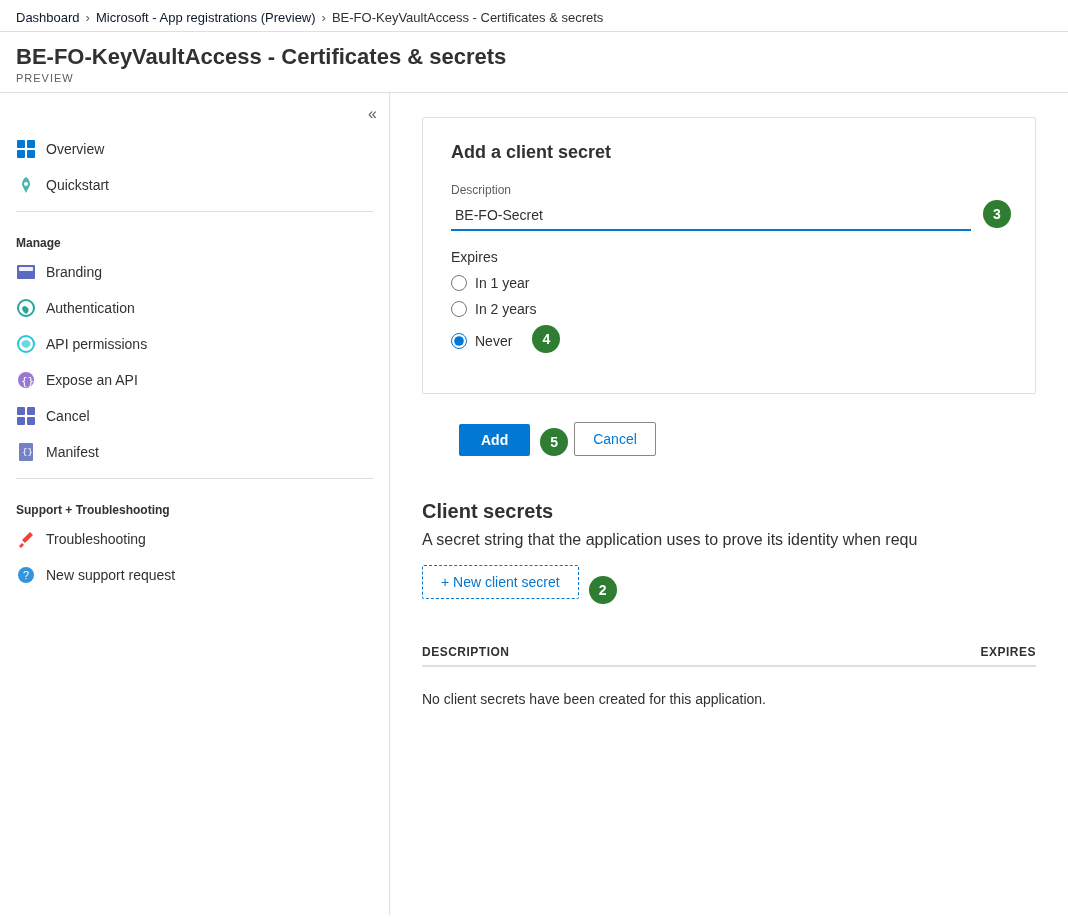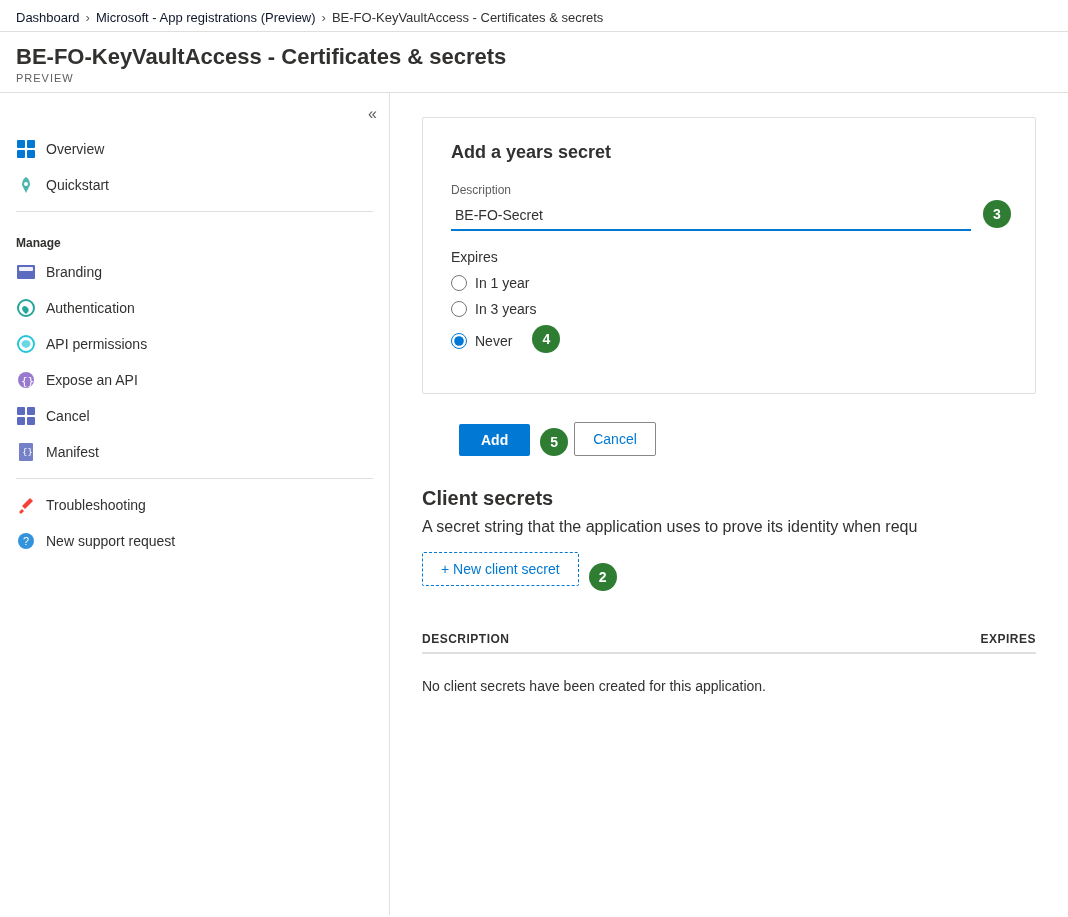--- a/index.html
+++ b/index.html
@@ -232,20 +232,21 @@
       <span class="sidebar-icon">
         <svg width="20" height="20" viewBox="0 0 20 20">
           <rect x="3" y="1" width="14" height="18" rx="1" fill="#5c6bc0" opacity="0.85"></rect>
           <text x="6" y="13" font-size="9" fill="white" font-family="monospace">{}</text>
         </svg>
       </span>
       <span>Manifest</span>
     </div>
 
     <hr class="sidebar-divider">
+    <div class="sidebar-section-label">Support + Troubleshooting</div>
 
     <div class="sidebar-item">
       <span class="sidebar-icon">
         <svg width="20" height="20" viewBox="0 0 20 20">
           <path d="M14 3 L17 6 L9 14 L6 11 Z" fill="#f44336"></path>
           <path d="M3 17 L6 14 L8 16 L5 19 Z" fill="#f44336"></path>
         </svg>
       </span>
       <span>Troubleshooting</span>
     </div>
@@ -257,53 +258,53 @@
           <text x="7" y="14" font-size="11" fill="white" font-family="Arial">?</text>
         </svg>
       </span>
       <span>New support request</span>
     </div>
   </div>
 
   <div class="main-content">
 
     <div class="panel">
-      <h2>Add a years secret</h2>
+      <h2>Add a client secret</h2>
 
       <div class="form-group">
         <label class="form-label">Description</label>
         <div style="display:flex;align-items:center;gap:8px;">
           <input type="text" class="form-input" value="BE-FO-Secret" style="">
           <span class="annotation-circle">3</span>
         </div>
       </div>
 
       <div class="form-group">
         <div class="expires-label">Expires</div>
         <div style="display:flex;align-items:flex-start;gap:0;">
           <div class="radio-group">
             <label class="radio-option">
               <input type="radio" name="expires" style="">
               <span>In 1 year</span>
             </label>
             <label class="radio-option">
               <input type="radio" name="expires" style="">
-              <span>In 3 years</span>
+              <span>In 2 years</span>
             </label>
             <label class="radio-option">
               <input type="radio" name="expires" checked="" style="">
               <span>Never</span>
               <span class="annotation-circle" style="margin-left:8px;">4</span>
             </label>
           </div>
         </div>
       </div>
     </div>
 
-    <div class="btn-row" style="margin-bottom:31px;padding-left:37px;">
+    <div class="btn-row" style="margin-bottom:44px;padding-left:37px;">
       <div style="display:flex;align-items:flex-end;gap:0;">
         <button class="btn-add">Add</button>
         <span class="annotation-circle" style="margin-left:6px;position:relative;top:0;">5</span>
       </div>
       <button class="btn-cancel">Cancel</button>
     </div>
 
     <div>
       <h2 class="section-title">Client secrets</h2>
       <p class="section-desc">A secret string that the application uses to prove its identity when requ</p>

